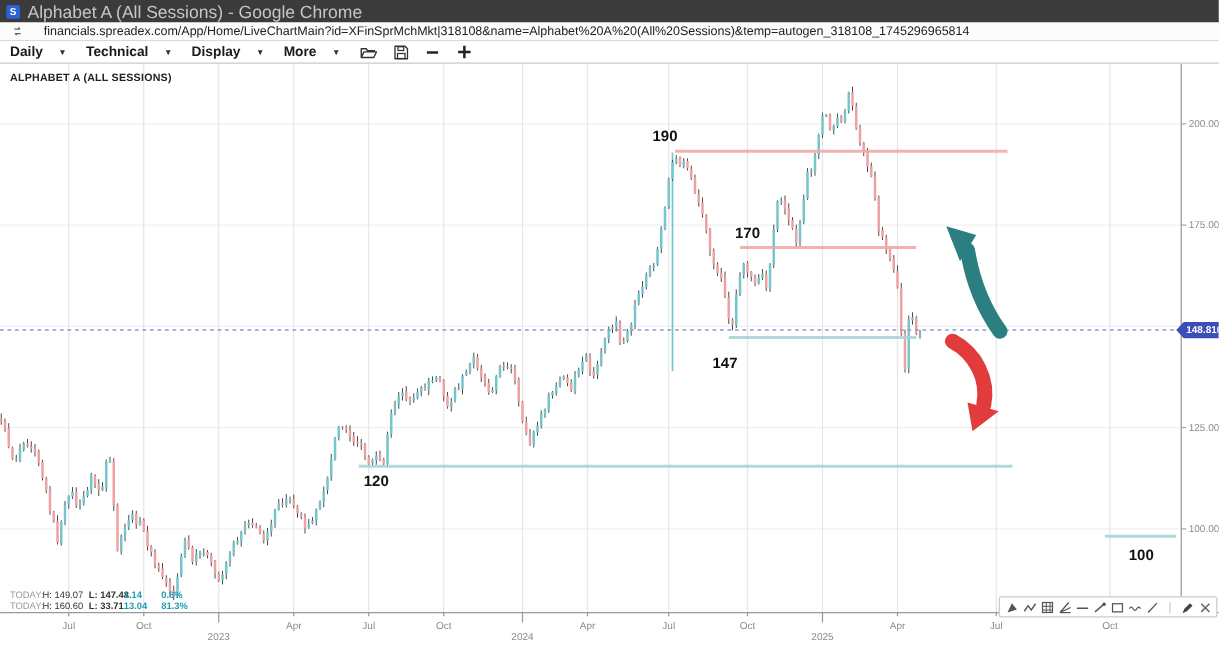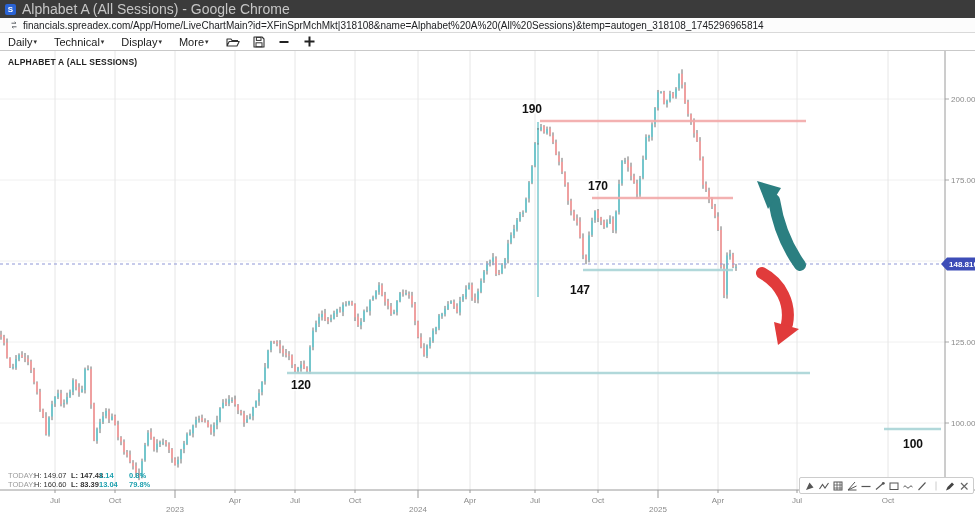--- a/index.html
+++ b/index.html
@@ -4,25 +4,25 @@
 <style>
   html,body{margin:0;padding:0}
   body{width:975px;height:521px;overflow:hidden;background:#fff;position:relative;
        font-family:"Liberation Sans",sans-serif;}
   .titlebar{position:absolute;top:0;left:0;right:0;height:18px;background:#3b3b3b;
     display:flex;align-items:center;padding-left:5px;gap:6px;z-index:6}
   .favicon{width:11px;height:11px;background:#2a63d4;border-radius:2px;color:#fff;
     font-size:8px;font-weight:bold;display:flex;align-items:center;justify-content:center;flex:0 0 auto}
   .title-text{color:#c6c6c6;font-size:14px;white-space:nowrap}
   .urlbar{position:absolute;top:18px;left:0;right:0;height:14px;background:#fcfcfc;
-    border-bottom:1px solid #d9d9d9;display:flex;align-items:center;padding-left:9px;gap:4px;z-index:6}
+    border-bottom:1px solid #d9d9d9;display:flex;align-items:center;padding-left:9px;gap:16px;z-index:6}
   .url-text{font-size:10px;color:#202124;white-space:nowrap}
   .menubar{position:absolute;top:33px;left:0;right:0;height:17px;background:#fff;
     border-bottom:1px solid #c9c9c9;display:flex;align-items:center;padding-left:8px;z-index:6}
-  .menu-item{display:flex;align-items:center;gap:1px;font-size:11px;font-weight:normal;
+  .menu-item{display:flex;align-items:center;gap:14px;font-size:11px;font-weight:bold;
     color:#1a1a1a;margin-right:17px;cursor:pointer}
   .caret{font-size:7px;color:#333}
   .tool-btn{margin-right:13px;display:flex;align-items:center;cursor:pointer}
   .chart-label{position:absolute;left:8px;top:57px;font-size:8.5px;font-weight:bold;
     letter-spacing:.2px;color:#222;z-index:2}
   #chart-svg{position:absolute;left:0;top:0;z-index:1}
   .ax{font:8px "Liberation Sans",sans-serif;fill:#8a8a8a}
   .lvl{font:bold 12px "Liberation Sans",sans-serif;fill:#111;paint-order:stroke;stroke:#fff;stroke-width:3px}
   .tag{font:bold 8px "Liberation Sans",sans-serif;fill:#fff}
   .stats{position:absolute;left:8px;top:471px;z-index:2;font-size:7.5px;line-height:9px;white-space:nowrap}
@@ -665,21 +665,21 @@
     <polygon points="757,181 781,188 768,209" fill="#2b7f81"></polygon>
     <path d="M 762 273 C 781 283 791 304 787 324" stroke="#e13b3b" stroke-width="12" fill="none" stroke-linecap="round"></path>
     <polygon points="778,345 799,329 774,322" fill="#e13b3b"></polygon>
   </svg>
 
 <div class="stats">
   <div>
     <span class="lab">TODAY:</span><span class="hv">H: 149.07</span><span class="lv">L: 147.48</span><span class="ch">1.14</span><span class="pc">0.8%</span>
   </div>
   <div>
-    <span class="lab">TODAY:</span><span class="hv">H: 160.60</span><span class="lv">L: 83.39</span><span class="ch">13.04</span><span class="pc">79.8%</span>
+    <span class="lab">TODAY:</span><span class="hv">H: 160.60</span><span class="lv">L: 33.71</span><span class="ch">13.04</span><span class="pc">81.3%</span>
   </div>
 </div>
 
 <div class="drawbar" id="drawbar">
     <div class="tool">
       <svg width="10" height="10" viewBox="0 0 10 10">
         <path d="M1,9 L8.5,6.5 L4.5,1.5 Z" fill="#555"></path>
       </svg>
     </div>
     <div class="tool">

